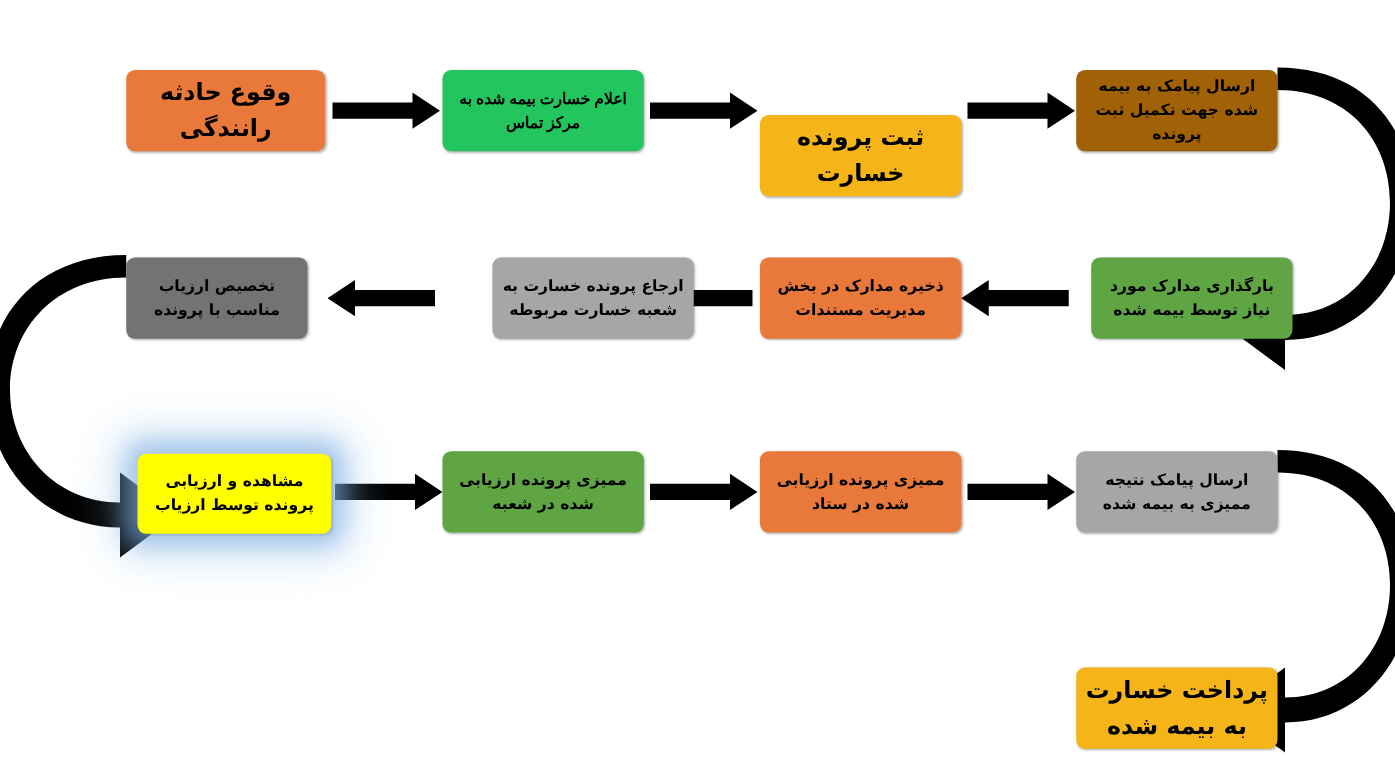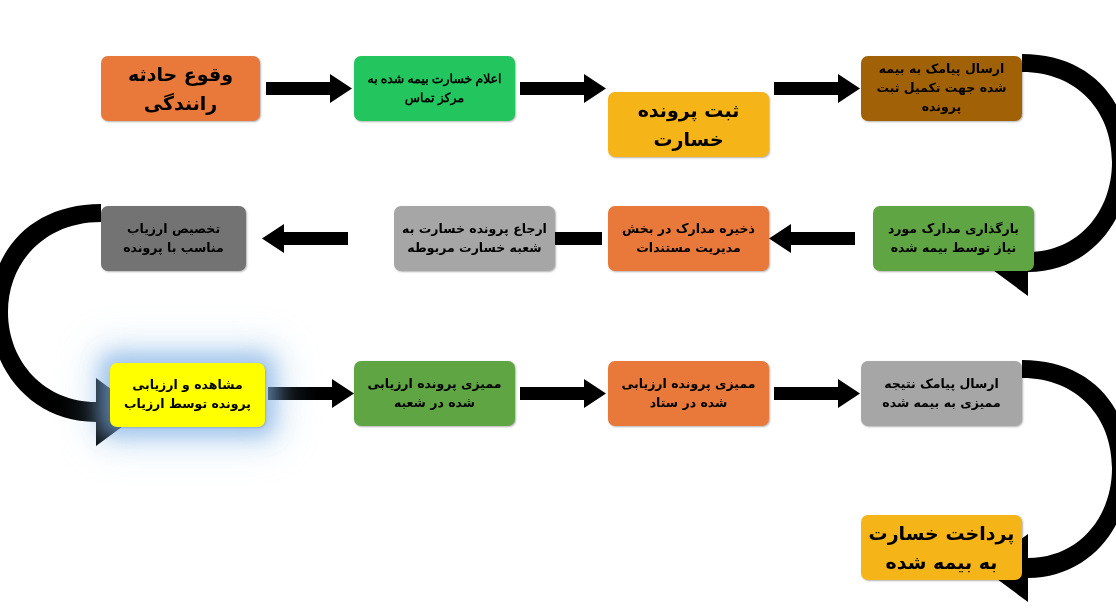--- a/index.html
+++ b/index.html
@@ -175,17 +175,17 @@
   </div>
 
   <div class="node small-text" style="left:608px; top:361px; width:161px; height:65px; background:#E8793A;">
     <span class="label">ممیزی پرونده ارزیابی شده در ستاد</span>
   </div>
 
   <div class="node small-text" style="left:861px; top:361px; width:161px; height:65px; background:#A6A6A6;">
     <span class="label">ارسال پیامک نتیجه ممیزی به بیمه شده</span>
   </div>
 
-  <div class="node" style="left:861px; top:515px; width:161px; height:65px; background:#F5B417;">
+  <div class="node" style="left:861px; top:534px; width:161px; height:65px; background:#F5B417;">
     <span class="label">پرداخت خسارت به بیمه شده</span>
   </div>
 
 </div>
 
 </body></html>

